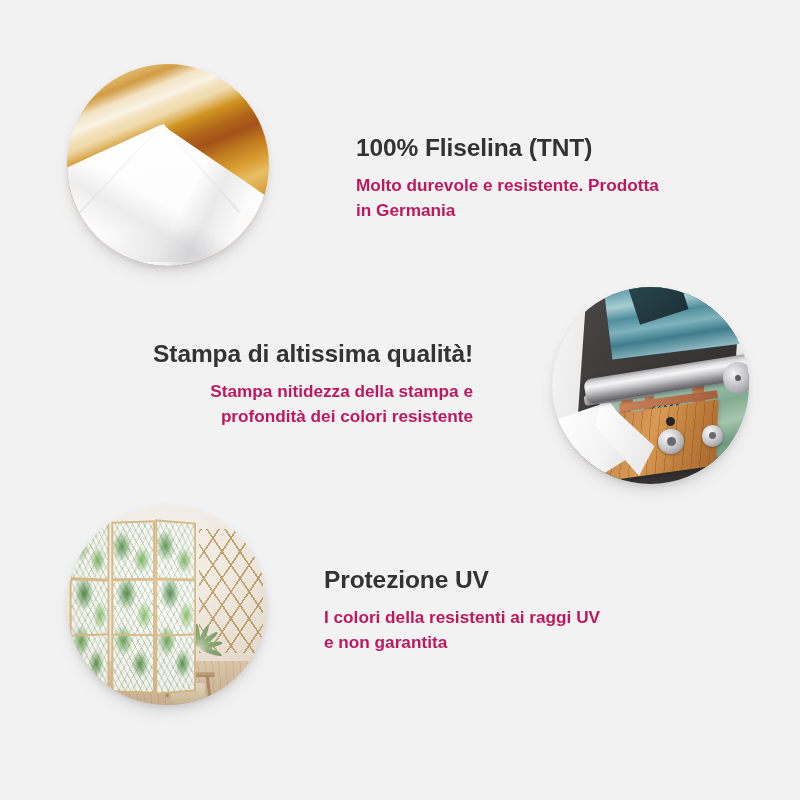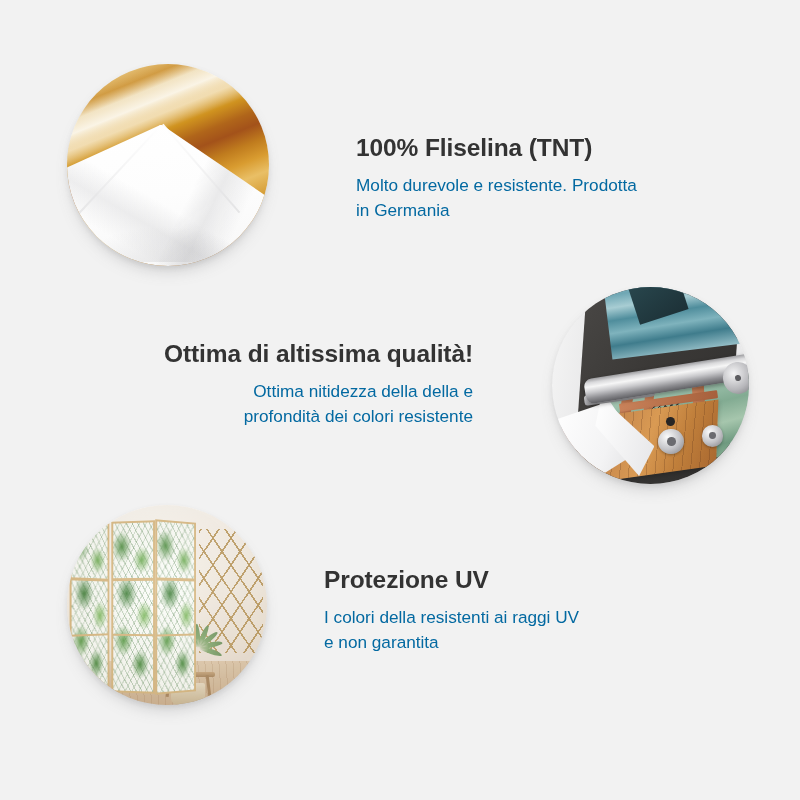--- a/index.html
+++ b/index.html
@@ -49,23 +49,23 @@
   .f-title {
     color: #333333;
     font-size: 24.5px;
     font-weight: bold;
     letter-spacing: -0.1px;
     line-height: 1.15;
     margin: 0 0 11px 0;
     white-space: nowrap;
   }
   .f-desc {
-    color: #0369a1;
+    color: #be185d;
     font-size: 17.2px;
-    font-weight: normal;
+    font-weight: bold;
     line-height: 1.42;
     margin: 0;
   }
   .align-right { text-align: right; }
   .align-left  { text-align: left; }
 
   
   #c1 { left: 67px; top: 64px; width: 202px; height: 202px; }
 
   
@@ -353,23 +353,23 @@
       <div class="pr-roller"></div>
       <div class="pr-roller-cap"></div>
       <div class="pr-dot"></div>
       <div class="pr-knob pr-knob1"></div>
       <div class="pr-knob pr-knob2"></div>
     </div>
     <div class="circle-shadow"></div>
   </div>
 
   <div class="text-block align-right" id="t2">
-    <h2 class="f-title">Ottima di altissima qualità!</h2>
+    <h2 class="f-title">Stampa di altissima qualità!</h2>
     <p class="f-desc">
-      <span>Ottima nitidezza della della e</span><br>
+      <span>Stampa nitidezza della stampa e</span><br>
       <span>profondità dei colori resistente</span>
     </p>
   </div>
 
   <div class="circle-wrap" id="c3">
     <div class="circle">
       <div class="rm-bg"></div>
       <div class="rm-lattice"></div>
       <div class="rm-floor"></div>
       <div class="rm-chair"></div>

